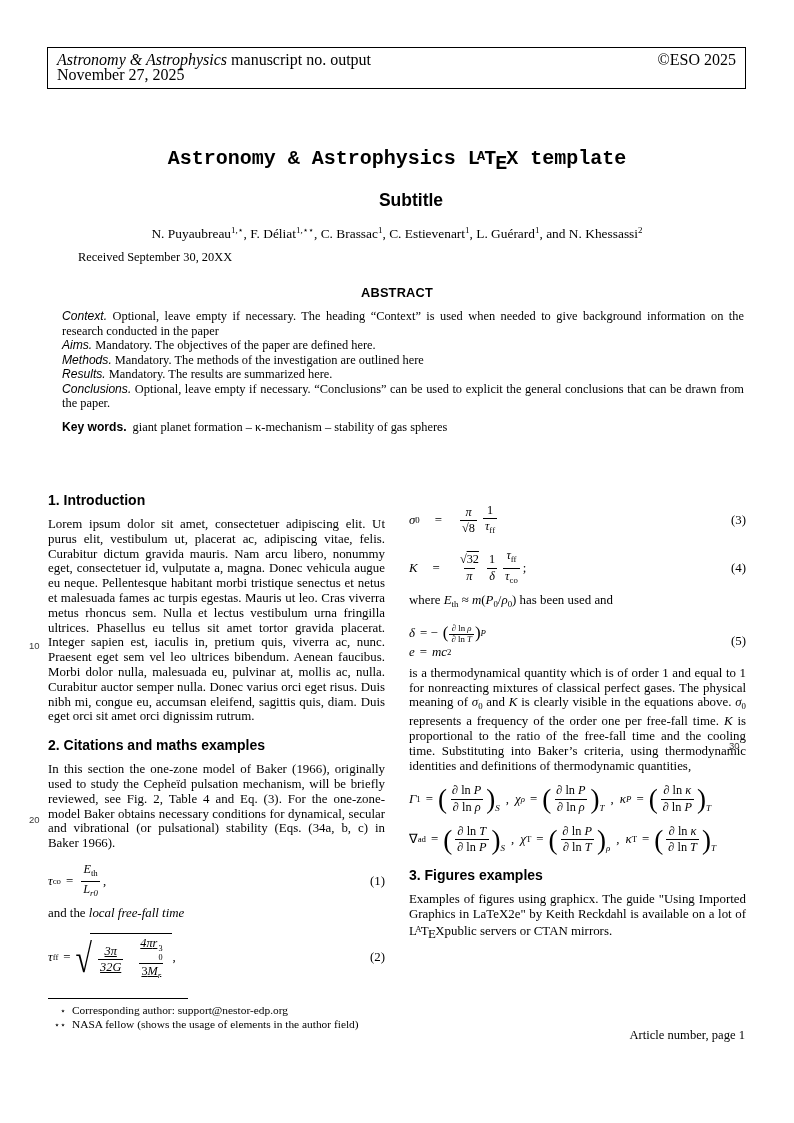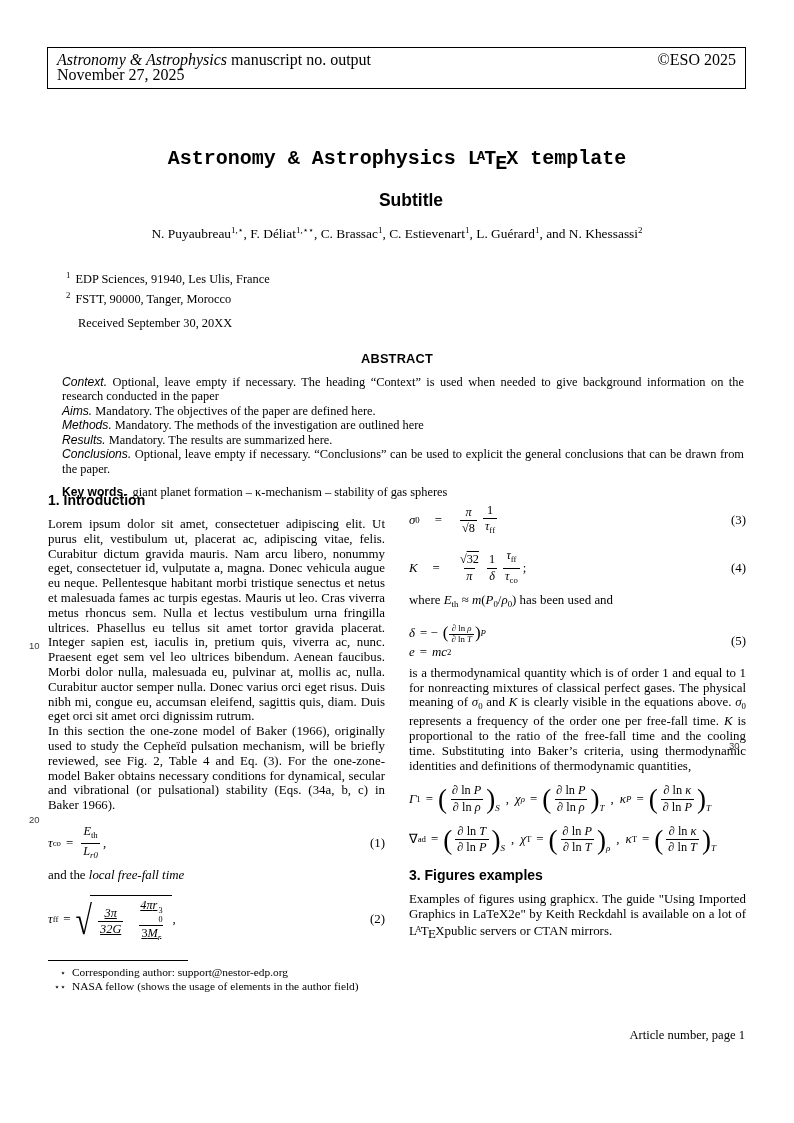--- a/index.html
+++ b/index.html
@@ -100,44 +100,41 @@
   </div>
 
   <div class="front">
     <div class="doc-title"><span>Astronomy &amp; Astrophysics </span><span class="latex"><span>L</span><span class="lx-a">A</span><span>T</span><span class="lx-e">E</span><span>X</span></span><span> template</span></div>
     <div class="subtitle">Subtitle</div>
 
     <div class="authors">
       <span><span>N. Puyaubreau</span><sup>1,⋆</sup></span><span>, </span><span><span>F. Déliat</span><sup>1,⋆⋆</sup></span><span>, </span><span><span>C. Brassac</span><sup>1</sup></span><span>, </span><span><span>C. Estievenart</span><sup>1</sup></span><span>, </span><span><span>L. Guérard</span><sup>1</sup></span><span>, and </span><span><span>N. Khessassi</span><sup>2</sup></span>
     </div>
 
-    <div class="affils">
-      <div><sup>1</sup><span>EDP Sciences, 91940, Les Ulis, France</span></div>
-      <div><sup>2</sup><span>FSTT, 90000, Tanger, Morocco</span></div>
-    </div>
 
     <div class="received">Received September 30, 20XX</div>
 
     <div class="abs-head">ABSTRACT</div>
     <div class="abs-body">
       <div><span class="abs-label">Context.</span><span> Optional, leave empty if necessary. The heading “Context” is used when needed to give background information on the research conducted in the paper</span></div>
       <div><span class="abs-label">Aims.</span><span> Mandatory. The objectives of the paper are defined here.</span></div>
       <div><span class="abs-label">Methods.</span><span> Mandatory. The methods of the investigation are outlined here</span></div>
       <div><span class="abs-label">Results.</span><span> Mandatory. The results are summarized here.</span></div>
       <div><span class="abs-label">Conclusions.</span><span> Optional, leave empty if necessary. “Conclusions” can be used to explicit the general conclusions that can be drawn from the paper.</span></div>
     </div>
     <div class="keywords"><span class="kw-label">Key words.</span><span>giant planet formation – κ-mechanism – stability of gas spheres</span></div>
   </div>
 
   <div class="cols">
 
     <div class="col">
       <div class="sec-head">1. Introduction</div>
       <p class="para">Lorem ipsum dolor sit amet, consectetuer adipiscing elit. Ut purus elit, vestibulum ut, placerat ac, adipiscing vitae, felis. Curabitur dictum gravida mauris. Nam arcu libero, nonummy eget, consectetuer id, vulputate a, magna. Donec vehicula augue eu neque. Pellentesque habitant morbi tristique senectus et netus et malesuada fames ac turpis egestas. Mauris ut leo. Cras viverra metus rhoncus sem. Nulla et lectus vestibulum urna fringilla ultrices. Phasellus eu tellus sit amet tortor gravida placerat. Integer sapien est, iaculis in, pretium quis, viverra ac, nunc. Praesent eget sem vel leo ultrices bibendum. Aenean faucibus. Morbi dolor nulla, malesuada eu, pulvinar at, mollis ac, nulla. Curabitur auctor semper nulla. Donec varius orci eget risus. Duis nibh mi, congue eu, accumsan eleifend, sagittis quis, diam. Duis eget orci sit amet orci dignissim rutrum.</p>
 
+      <div class="sec-head later">2. Citations and maths examples</div>
       <p class="para">In this section the one-zone model of Baker (1966), originally used to study the Cepheïd pulsation mechanism, will be briefly reviewed, see Fig. 2, Table 4 and Eq. (3). For the one-zone-model Baker obtains necessary conditions for dynamical, secular and vibrational (or pulsational) stability (Eqs. (34a, b, c) in Baker 1966).</p>
 
       <div class="eqrow">
         <div class="eqleft">
           <span class="mi">τ</span>
             <sub class="msub">co</sub>
           <span class="rel">=</span>
           <span class="frac">
             <span class="num"><span class="mi">E</span><sub class="msub">th</sub></span>
             <span class="den"><span class="mi">L</span><sub class="msub mi">r0</sub></span>

